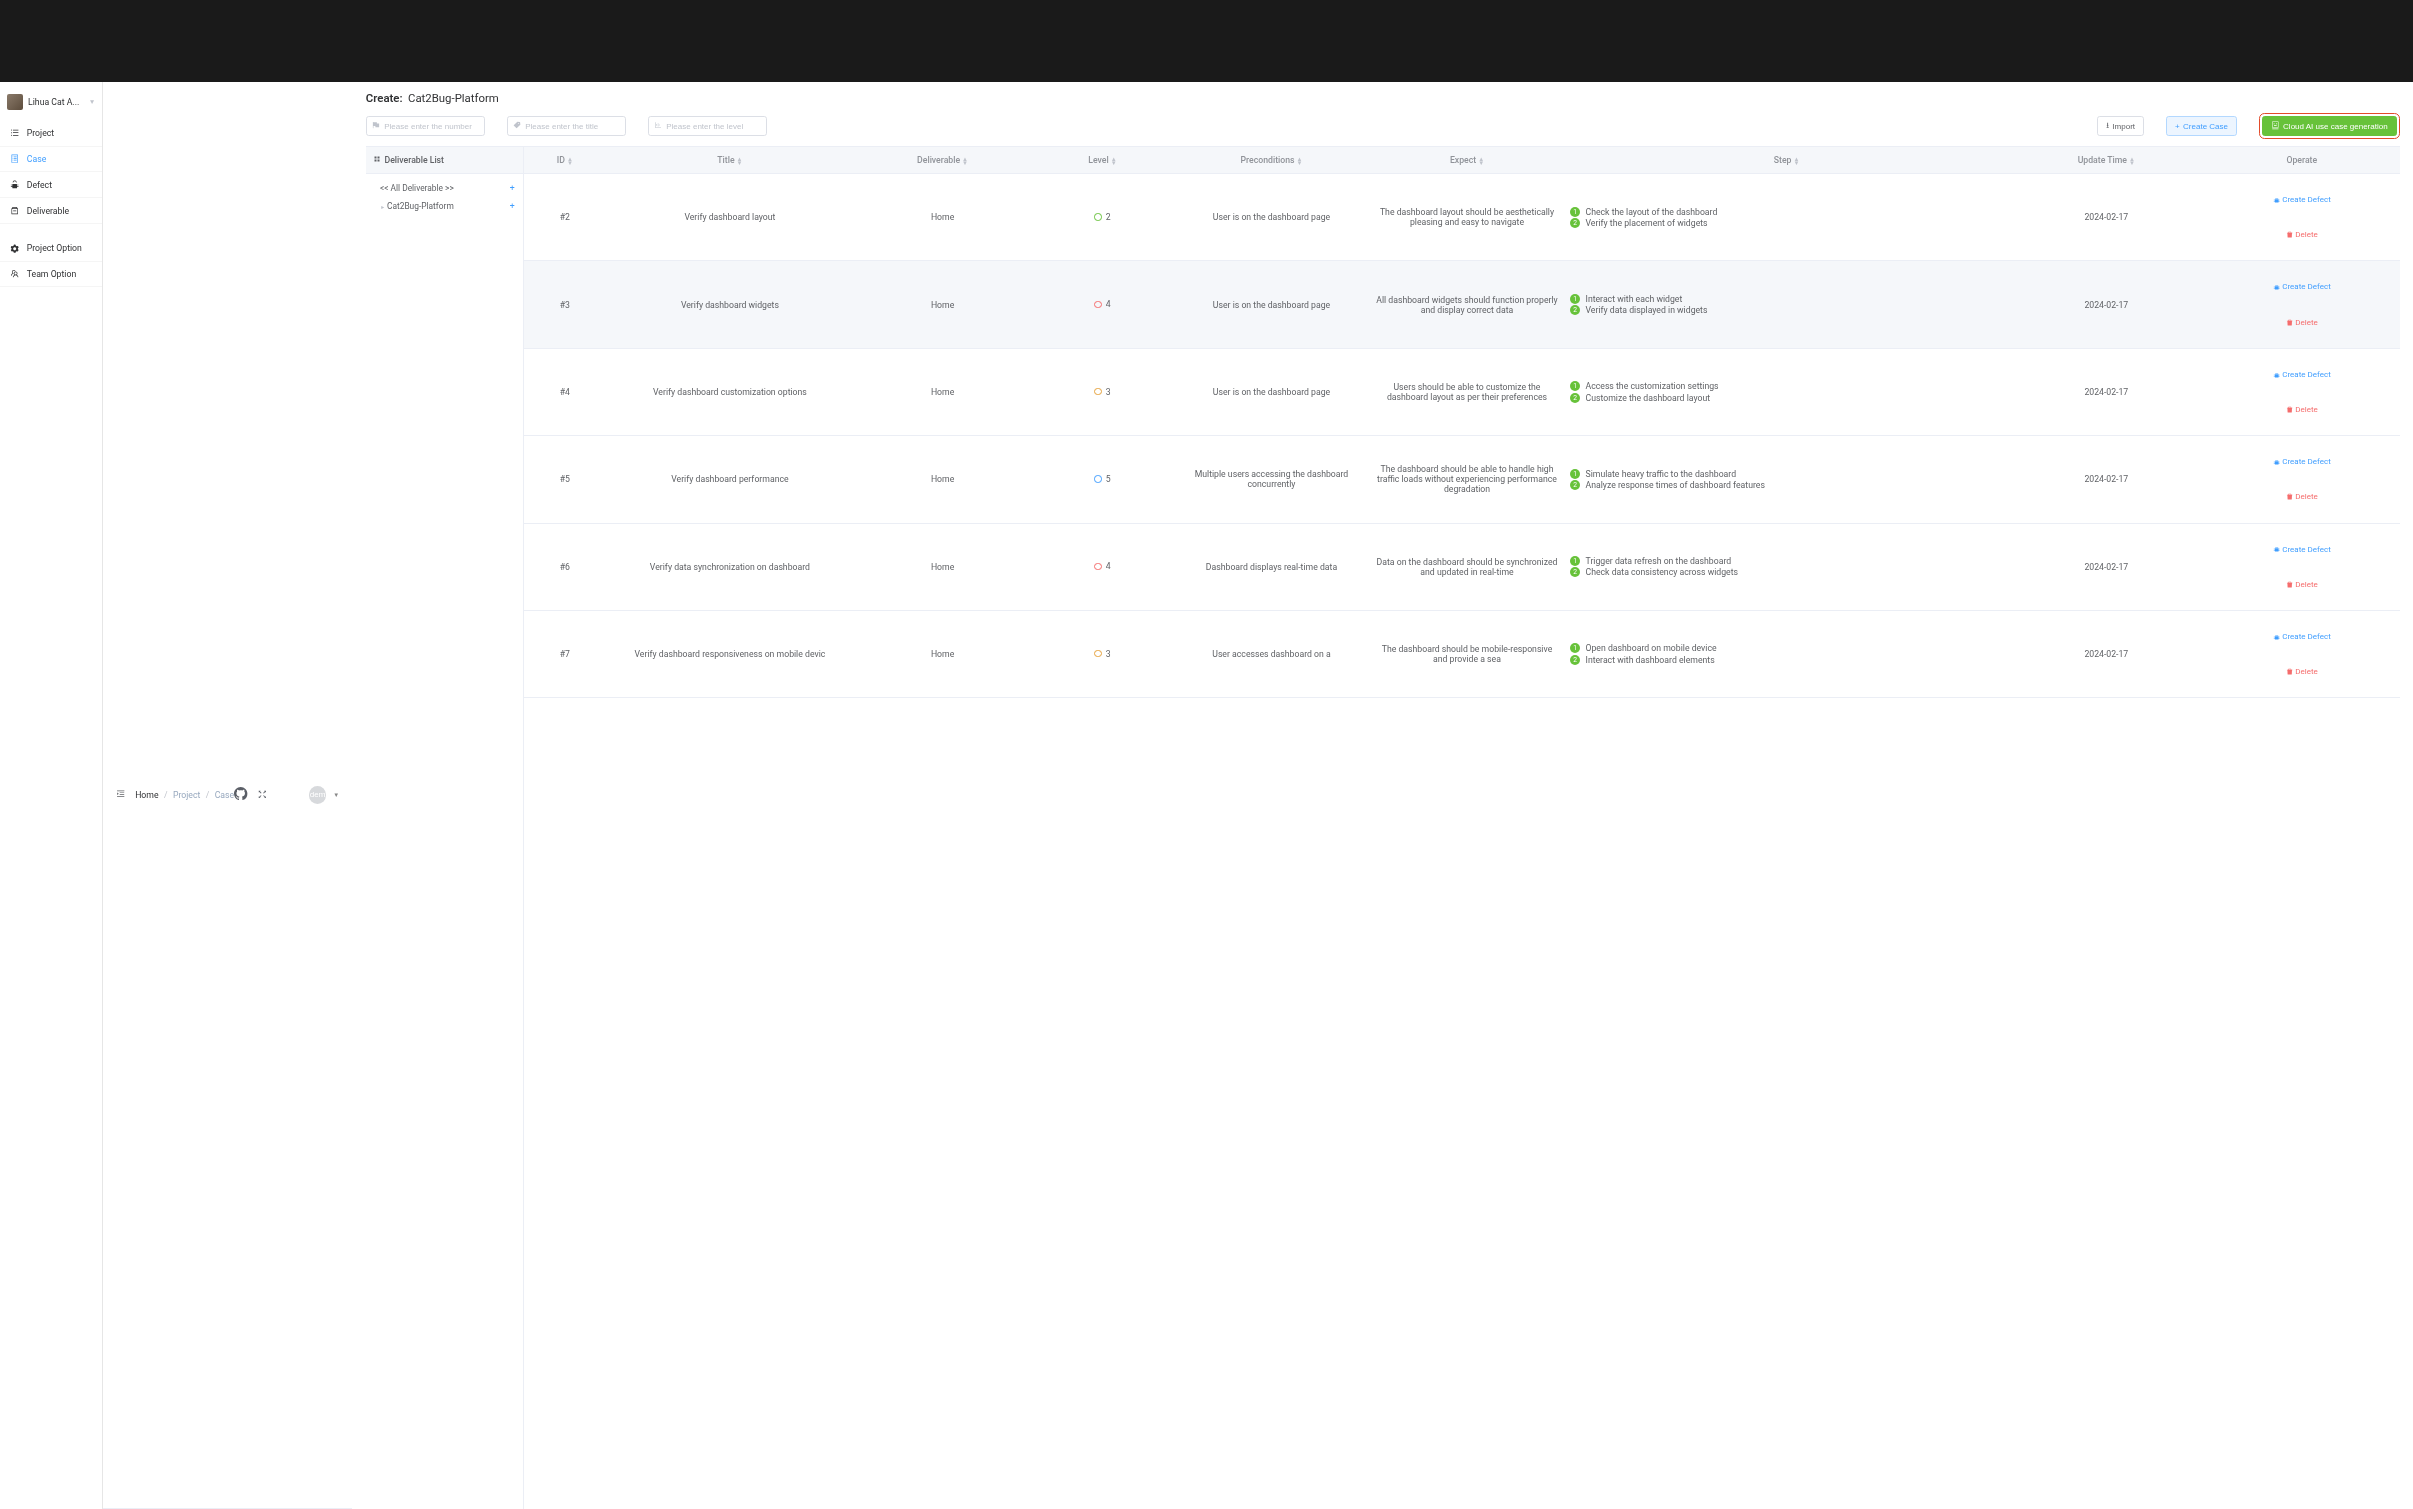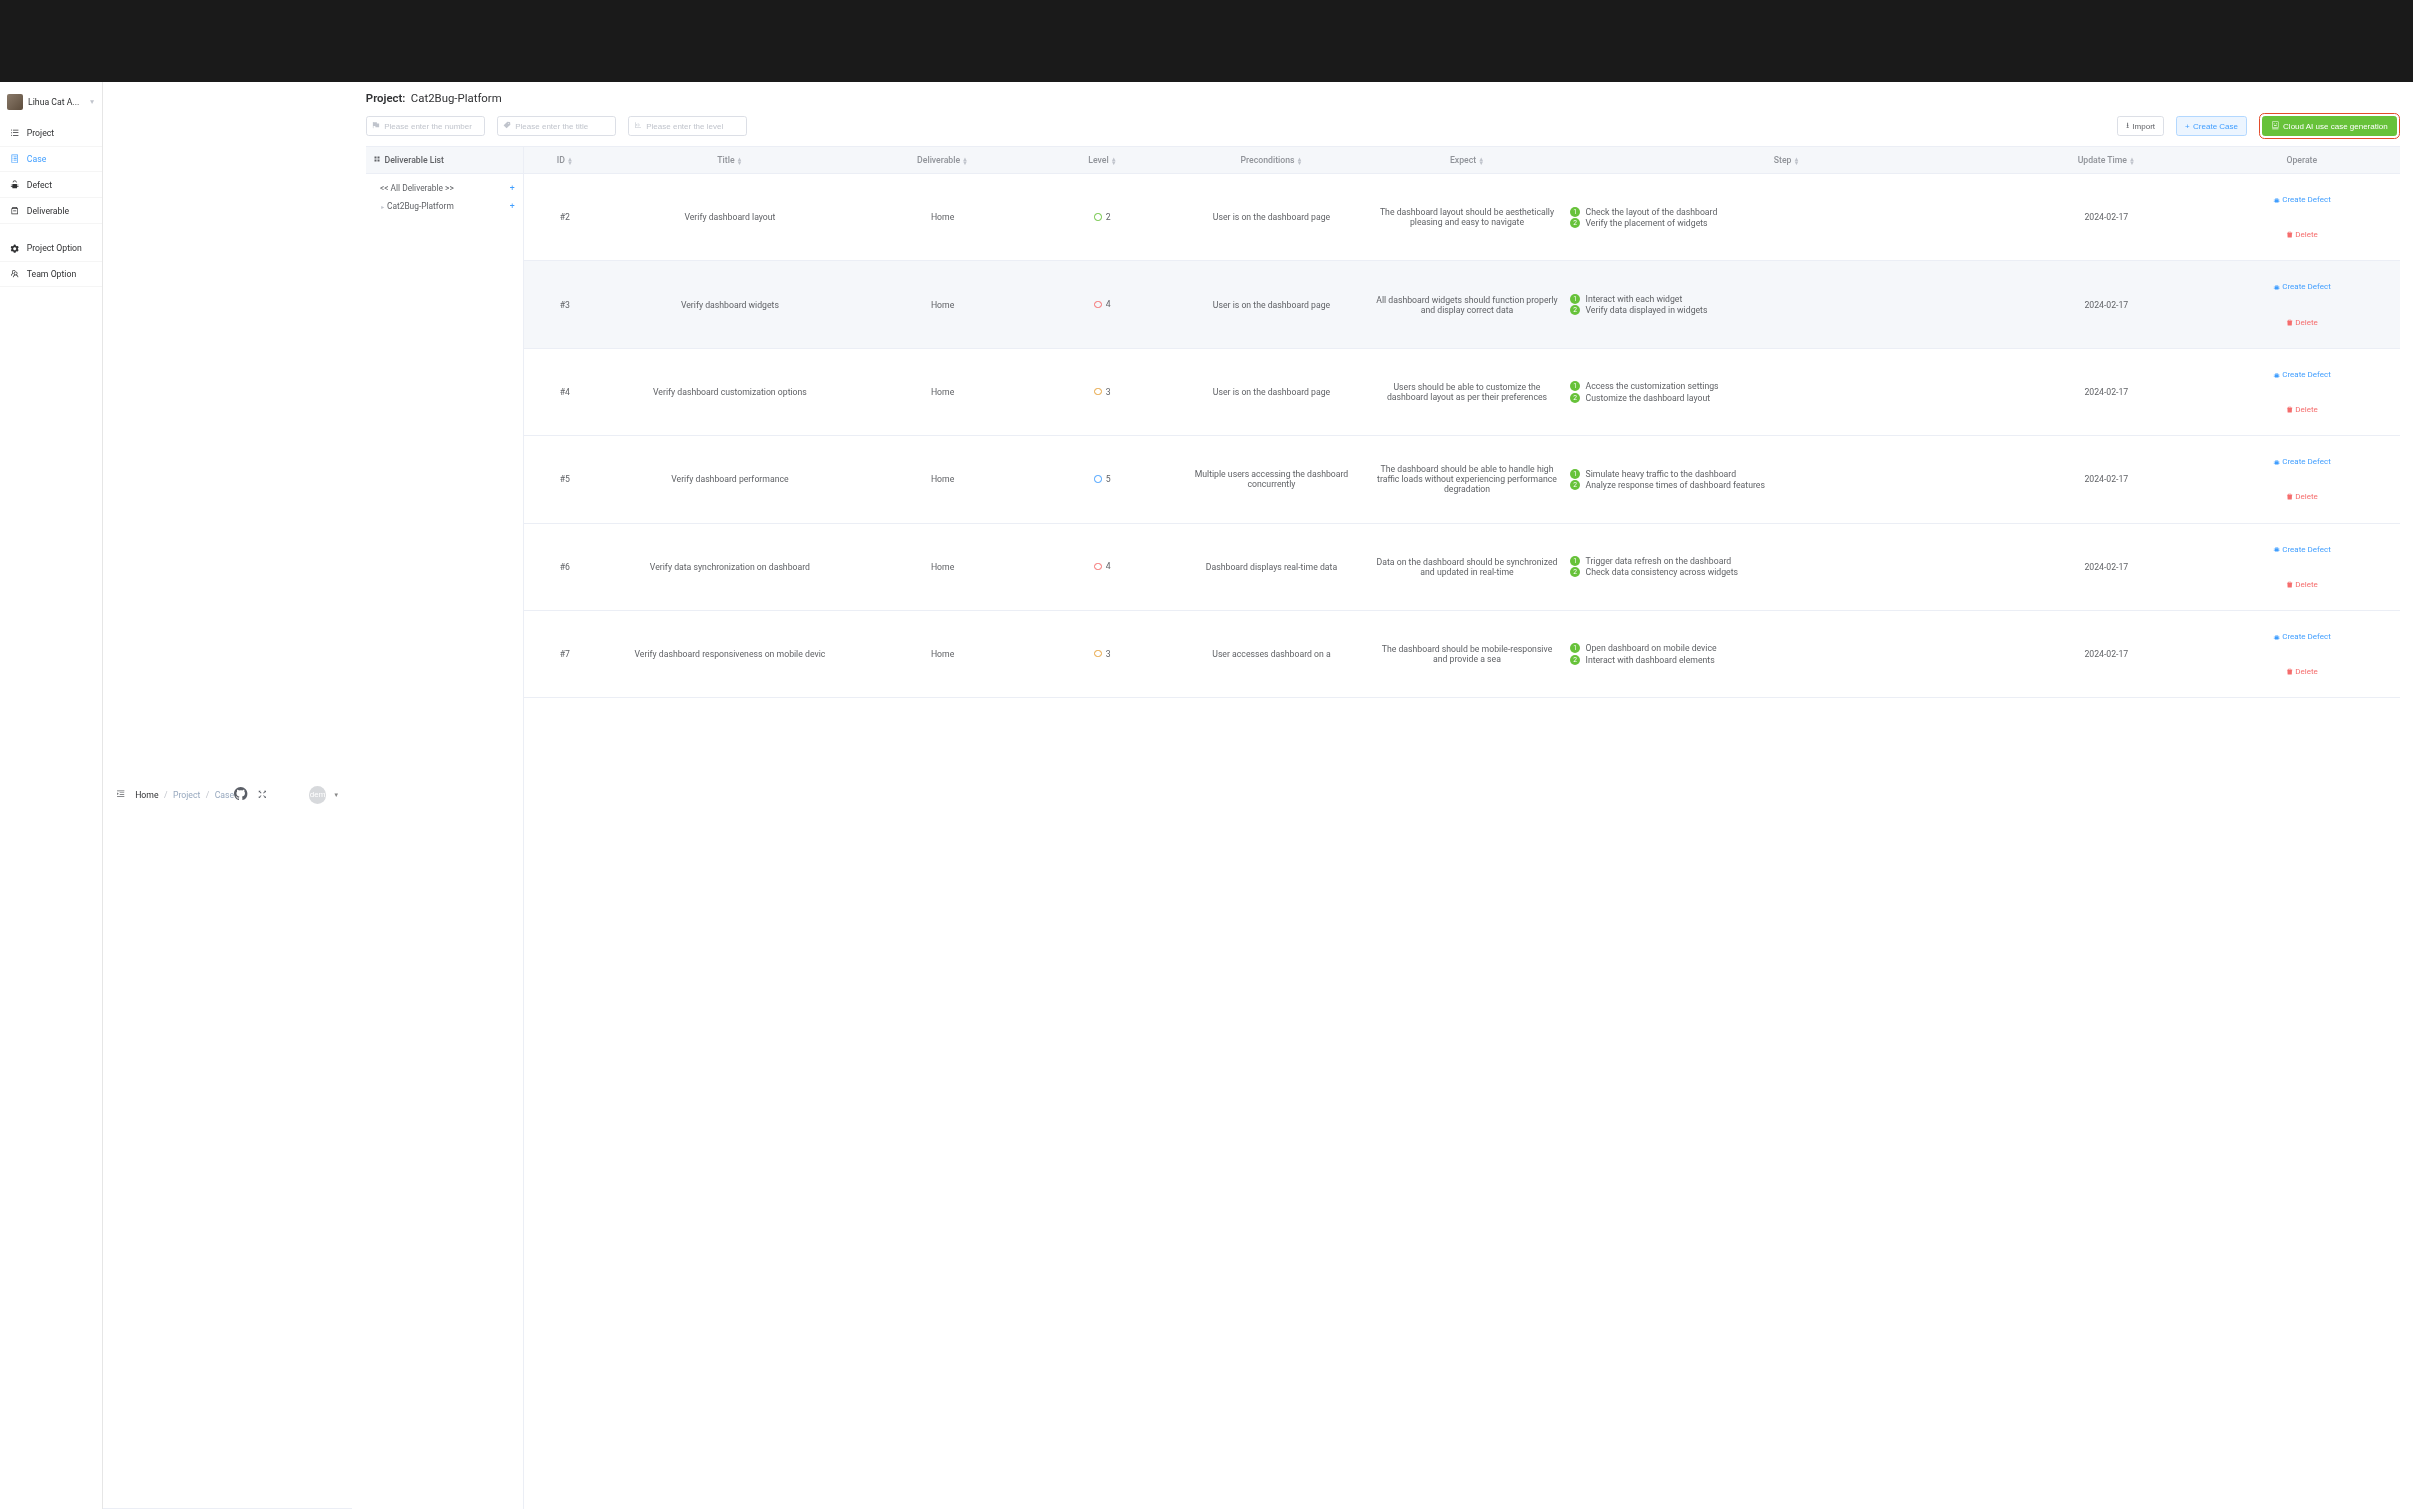--- a/index.html
+++ b/index.html
@@ -25,21 +25,21 @@
 .breadcrumb .bc-item.dim { color: #97a8be; }
 .breadcrumb .sep { color: #c0c4cc; }
 .header-right { display: flex; align-items: center; gap: 9.4px; }
 .header-right .gh-icon, .header-right .fs-icon { color: #5a5e66; cursor: pointer; }
 .avatar-circle { width: 17.4px; height: 17.4px; border-radius: 50%; background: #d7d9dc; color: #fff; font-size: 8px; display: flex; align-items: center; justify-content: center; overflow: hidden; margin-left: 32px; }
 .caret-down { font-size: 6px; color: #888; margin-left: -2.7px; }
 .content { padding: 9.4px 13.4px 0 13.4px; flex: 1; display: flex; flex-direction: column; overflow: hidden; }
 .project-title-row { display: flex; align-items: center; gap: 5.4px; margin-bottom: 8px; }
 .project-title-row .label { font-size: 11.4px; font-weight: 600; color: #303133; }
 .project-title-row .value { font-size: 11.4px; color: #303133; }
-.filter-row { display: flex; align-items: center; gap: 12px; margin-bottom: 6.7px; }
+.filter-row { display: flex; align-items: center; gap: 22px; margin-bottom: 6.7px; }
 .filter-input { width: 119px; height: 20px; border: 0.7px solid #dcdfe6; border-radius: 2.7px; display: flex; align-items: center; padding: 0 5.4px; gap: 4px; color: #c0c4cc; }
 .filter-input input { border: none; outline: none; font-size: 8px; color: #606266; width: 100%; background: transparent; }
 .filter-input input::placeholder { color: #c0c4cc; }
 .spacer { flex: 1; }
 .btn { height: 20px; border-radius: 2.7px; border: 0.7px solid #dcdfe6; background: #fff; padding: 0 8px; display: inline-flex; align-items: center; gap: 3.4px; font-size: 8px; cursor: pointer; color: #606266; }
 .btn.plain-primary { border-color: #b3d8ff; color: #409eff; background: #ecf5ff; }
 .btn.success { background: #67c23a; border-color: #67c23a; color: #fff; }
 .highlight-box { border: 1.3px solid #e34b2a; border-radius: 5.4px; padding: 2px; }
 .split-area { display: flex; flex: 1; overflow: hidden; border-top: 0.7px solid #ebeef5; }
 .deliv-panel { width: 158px; border-right: 0.7px solid #ebeef5; display: flex; flex-direction: column; }
@@ -163,21 +163,21 @@
         </span>
         <div class="avatar-circle">
             <span>dem</span>
           </div>
         <span class="caret-down">▼</span>
       </div>
     </div>
 
     <div class="content">
       <div class="project-title-row">
-        <span class="label">Project:</span>
+        <span class="label">Create:</span>
         <span class="value">Cat2Bug-Platform</span>
       </div>
 
       <div class="filter-row">
         <div class="filter-input">
           <span>
             <svg width="8" height="8" viewBox="0 0 1024 1024" fill="#c0c4cc">
                 <path d="M880 305H624V192c0-17.7-14.3-32-32-32H184v-40c0-4.4-3.6-8-8-8h-56c-4.4 0-8 3.6-8 8v784c0 4.4 3.6 8 8 8h56c4.4 0 8-3.6 8-8V640h248v113c0 17.7 14.3 32 32 32h416c17.7 0 32-14.3 32-32V337c0-17.7-14.3-32-32-32z"></path>
               </svg>
           </span>

